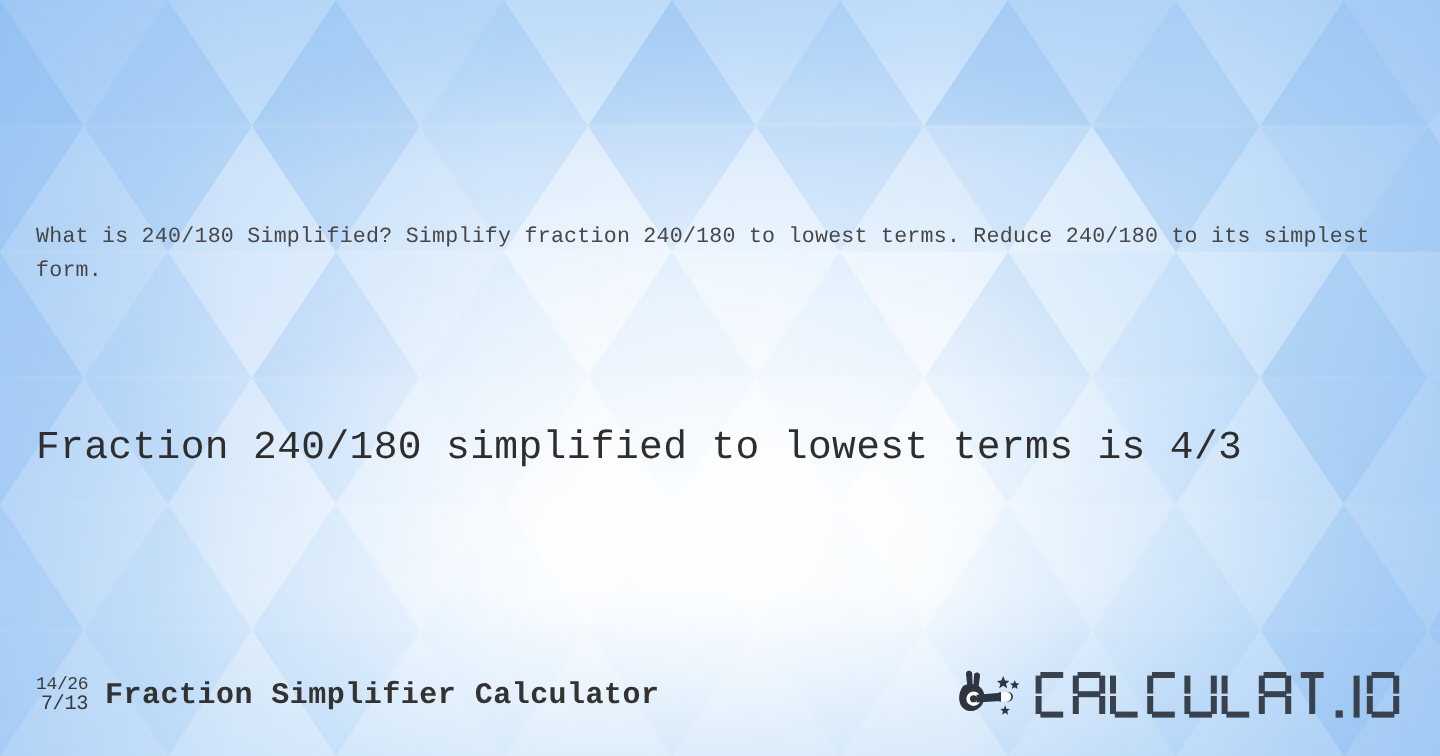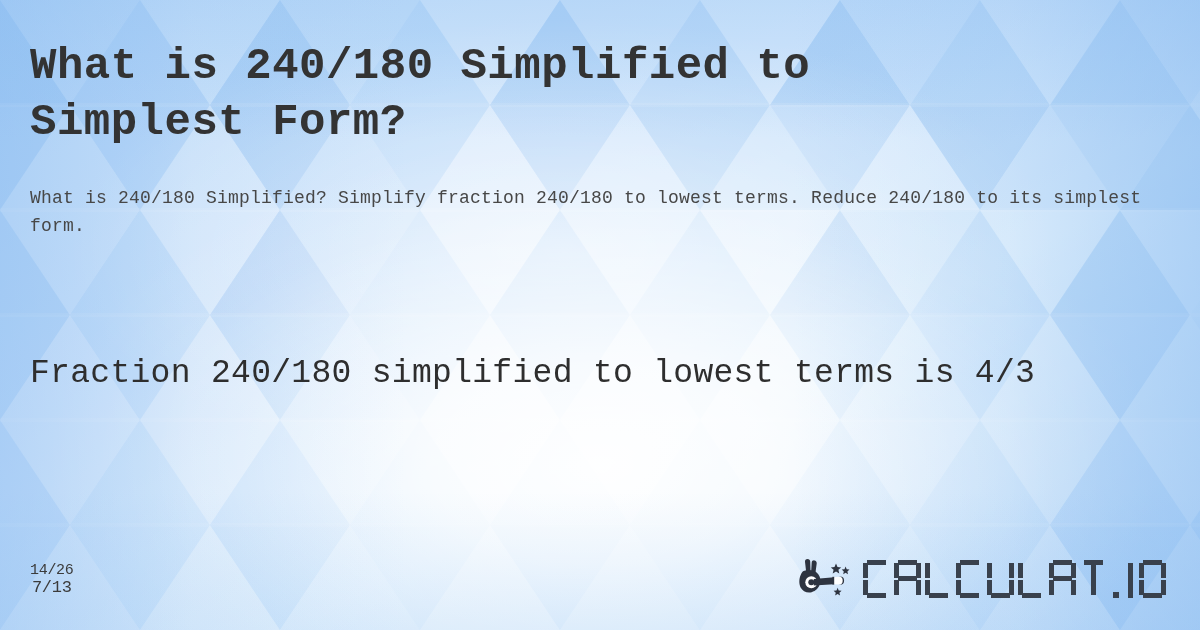--- a/index.html
+++ b/index.html
@@ -130,21 +130,21 @@
   #footer-left {
     display: flex;
     align-items: center;
     gap: 14px;
   }
 
   
   .fraction-icon {
     display: flex;
     flex-direction: column;
-    align-items: center;
+    align-items: flex-end;
     justify-content: center;
     line-height: 1.06;
     color: #3b3b3b;
     font-weight: normal;
     padding-top: 2px;
   }
   .fraction-icon .frac-top {
     font-size: 15px;
     letter-spacing: -0.3px;
   }
@@ -359,35 +359,35 @@
       <rect x="0" y="418" width="1200" height="4" fill="#ffffff"></rect>
       <rect x="0" y="523" width="1200" height="4" fill="#ffffff"></rect>
     </g>
   </svg>
 
   <div id="bg-glow"></div>
   <div id="bg-vignette"></div>
 
   <div id="content">
 
-    <h1 class="page-title">What is 240/180 Simplified to Simplest Form?</h1>
 
     <p class="page-subtitle">What is 240/180 Simplified? Simplify fraction 240/180 to lowest terms. Reduce 240/180 to its simplest form.</p>
 
     <p class="result-statement">Fraction 240/180 simplified to lowest terms is 4/3</p>
 
     <div id="footer">
 
       <div id="footer-left">
 
         <div class="fraction-icon">
           <span class="frac-top">14/26</span>
           <span class="frac-bottom">7/13</span>
         </div>
 
+        <span class="footer-label">Fraction Simplifier Calculator</span>
       </div>
 
       <div id="brand-logo">
 
         <svg id="wand-icon" viewBox="0 0 56 42" aria-hidden="true">
           <g fill="#2e3440">
 
             <path d="M8.5,1 C10.1,1 11.2,2.1 11.2,3.6 L11.6,15.0 L7.3,15.2 L6.0,3.8 C5.8,2.2 6.9,1 8.5,1 Z"></path>
             <path d="M15.4,2.4 C17.0,2.6 17.9,3.9 17.7,5.4 L16.2,16.4 L12.0,15.9 L12.7,4.6 C12.8,3.1 13.9,2.2 15.4,2.4 Z"></path>
 

